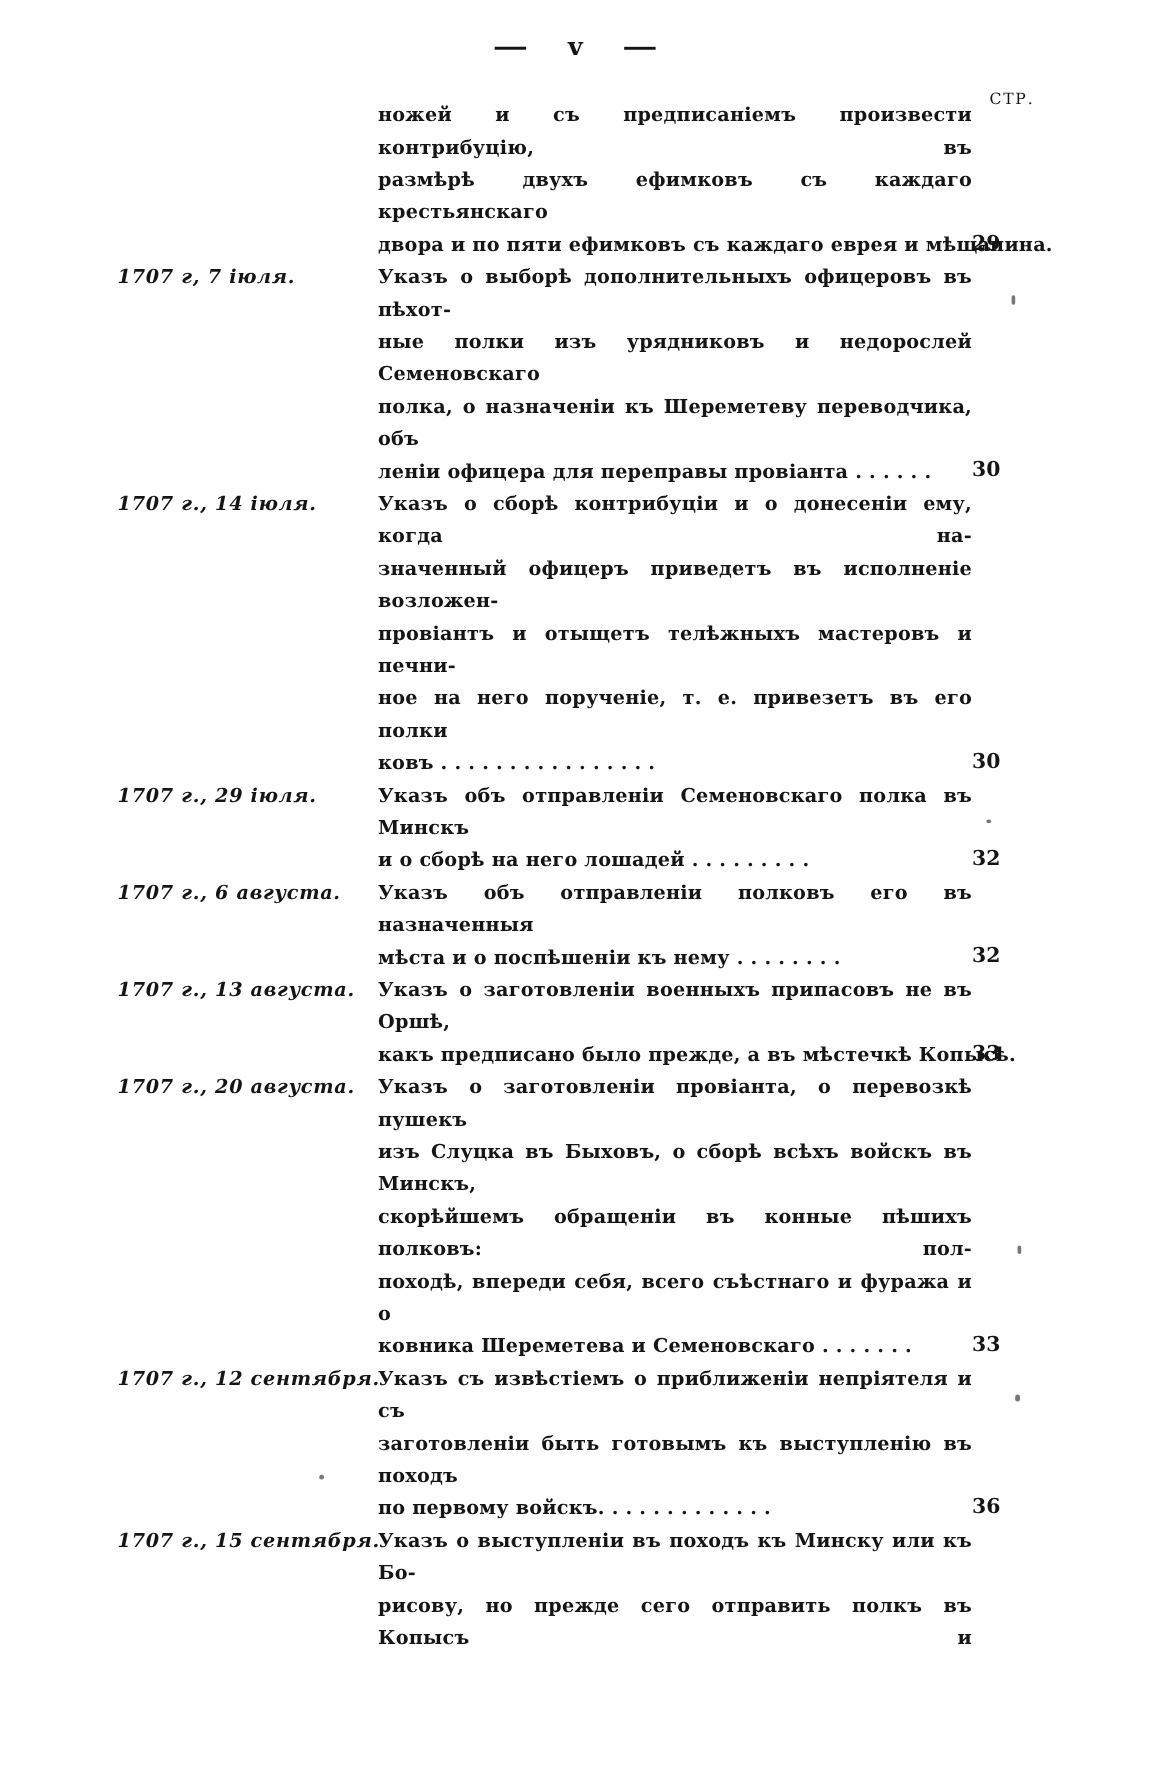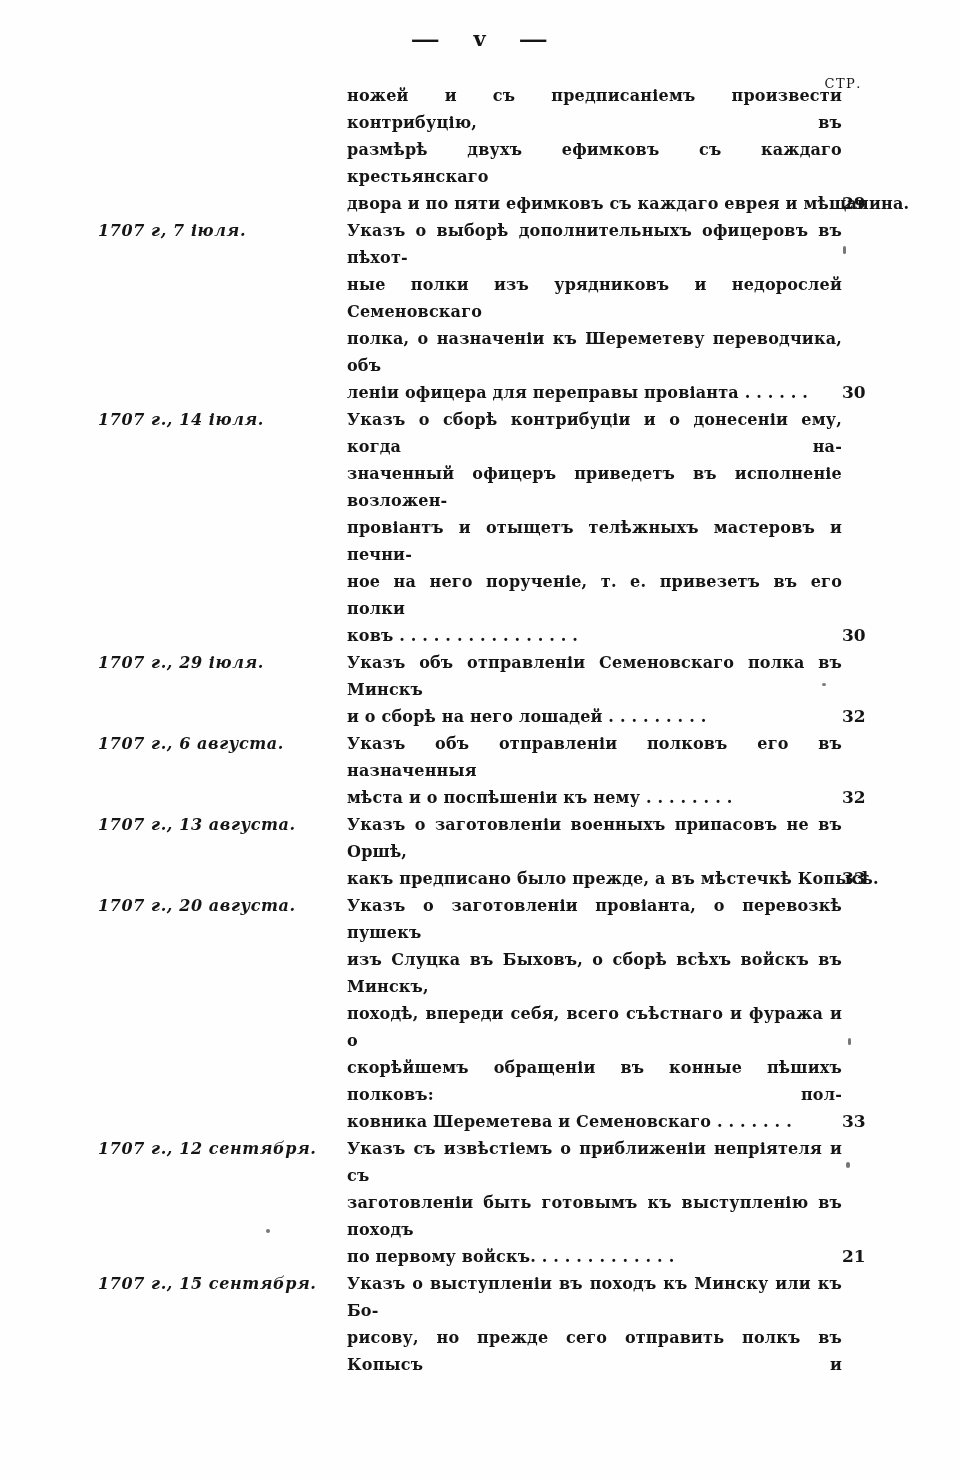--- a/index.html
+++ b/index.html
@@ -41,21 +41,21 @@
   .row { display: flex; align-items: flex-start; }
   .date-cell {
     width: 217px; flex: 0 0 217px;
     font-weight: 700; font-size: 16px;
     line-height: 27px;
     letter-spacing: 0.6px;
     white-space: nowrap;
     font-style: italic;
   }
   .body-cell {
-    width: 495px; flex: 0 0 495px; margin-left: 32px;
+    width: 495px; flex: 0 0 495px;
   }
   .line {
     font-weight: 700; font-size: 16px;
     line-height: 27px;
     letter-spacing: 0.2px;
     white-space: nowrap;
     overflow: visible;
   }
   .line.just {
     white-space: normal;
@@ -143,34 +143,34 @@
           <div class="line just">Указъ о заготовленіи военныхъ припасовъ не въ Оршѣ,</div>
           <div class="line">какъ предписано было прежде, а въ мѣстечкѣ Копысѣ.</div>
         </div>
         <div class="page-cell">33</div>
       </div>
       <div class="row">
         <div class="date-cell">1707 г., 20 августа.</div>
         <div class="body-cell">
           <div class="line just">Указъ о заготовленіи провіанта, о перевозкѣ пушекъ</div>
           <div class="line just">изъ Слуцка въ Быховъ, о сборѣ всѣхъ войскъ въ Минскъ,</div>
+          <div class="line just">скорѣйшемъ обращеніи въ конные пѣшихъ полковъ: пол-</div>
           <div class="line just">походѣ, впереди себя, всего съѣстнаго и фуража и о</div>
-          <div class="line just">скорѣйшемъ обращеніи въ конные пѣшихъ полковъ: пол-</div>
           <div class="line">ковника Шереметева и Семеновскаго .  .  .  .  .  .  .</div>
         </div>
         <div class="page-cell">33</div>
       </div>
       <div class="row">
         <div class="date-cell">1707 г., 12 сентября.</div>
         <div class="body-cell">
           <div class="line just">Указъ съ извѣстіемъ о приближеніи непріятеля и съ</div>
           <div class="line just">заготовленіи быть готовымъ къ выступленію въ походъ</div>
           <div class="line">по первому войскъ. .  .  .  .  .  .  .  .  .  .  .  .</div>
         </div>
-        <div class="page-cell">21</div>
+        <div class="page-cell">36</div>
       </div>
       <div class="row">
         <div class="date-cell">1707 г., 15 сентября.</div>
         <div class="body-cell">
           <div class="line just">Указъ о выступленіи въ походъ къ Минску или къ Бо-</div>
           <div class="line just">рисову, но прежде сего отправить полкъ въ Копысъ и</div>
         </div>
       </div>
     </div>
 

